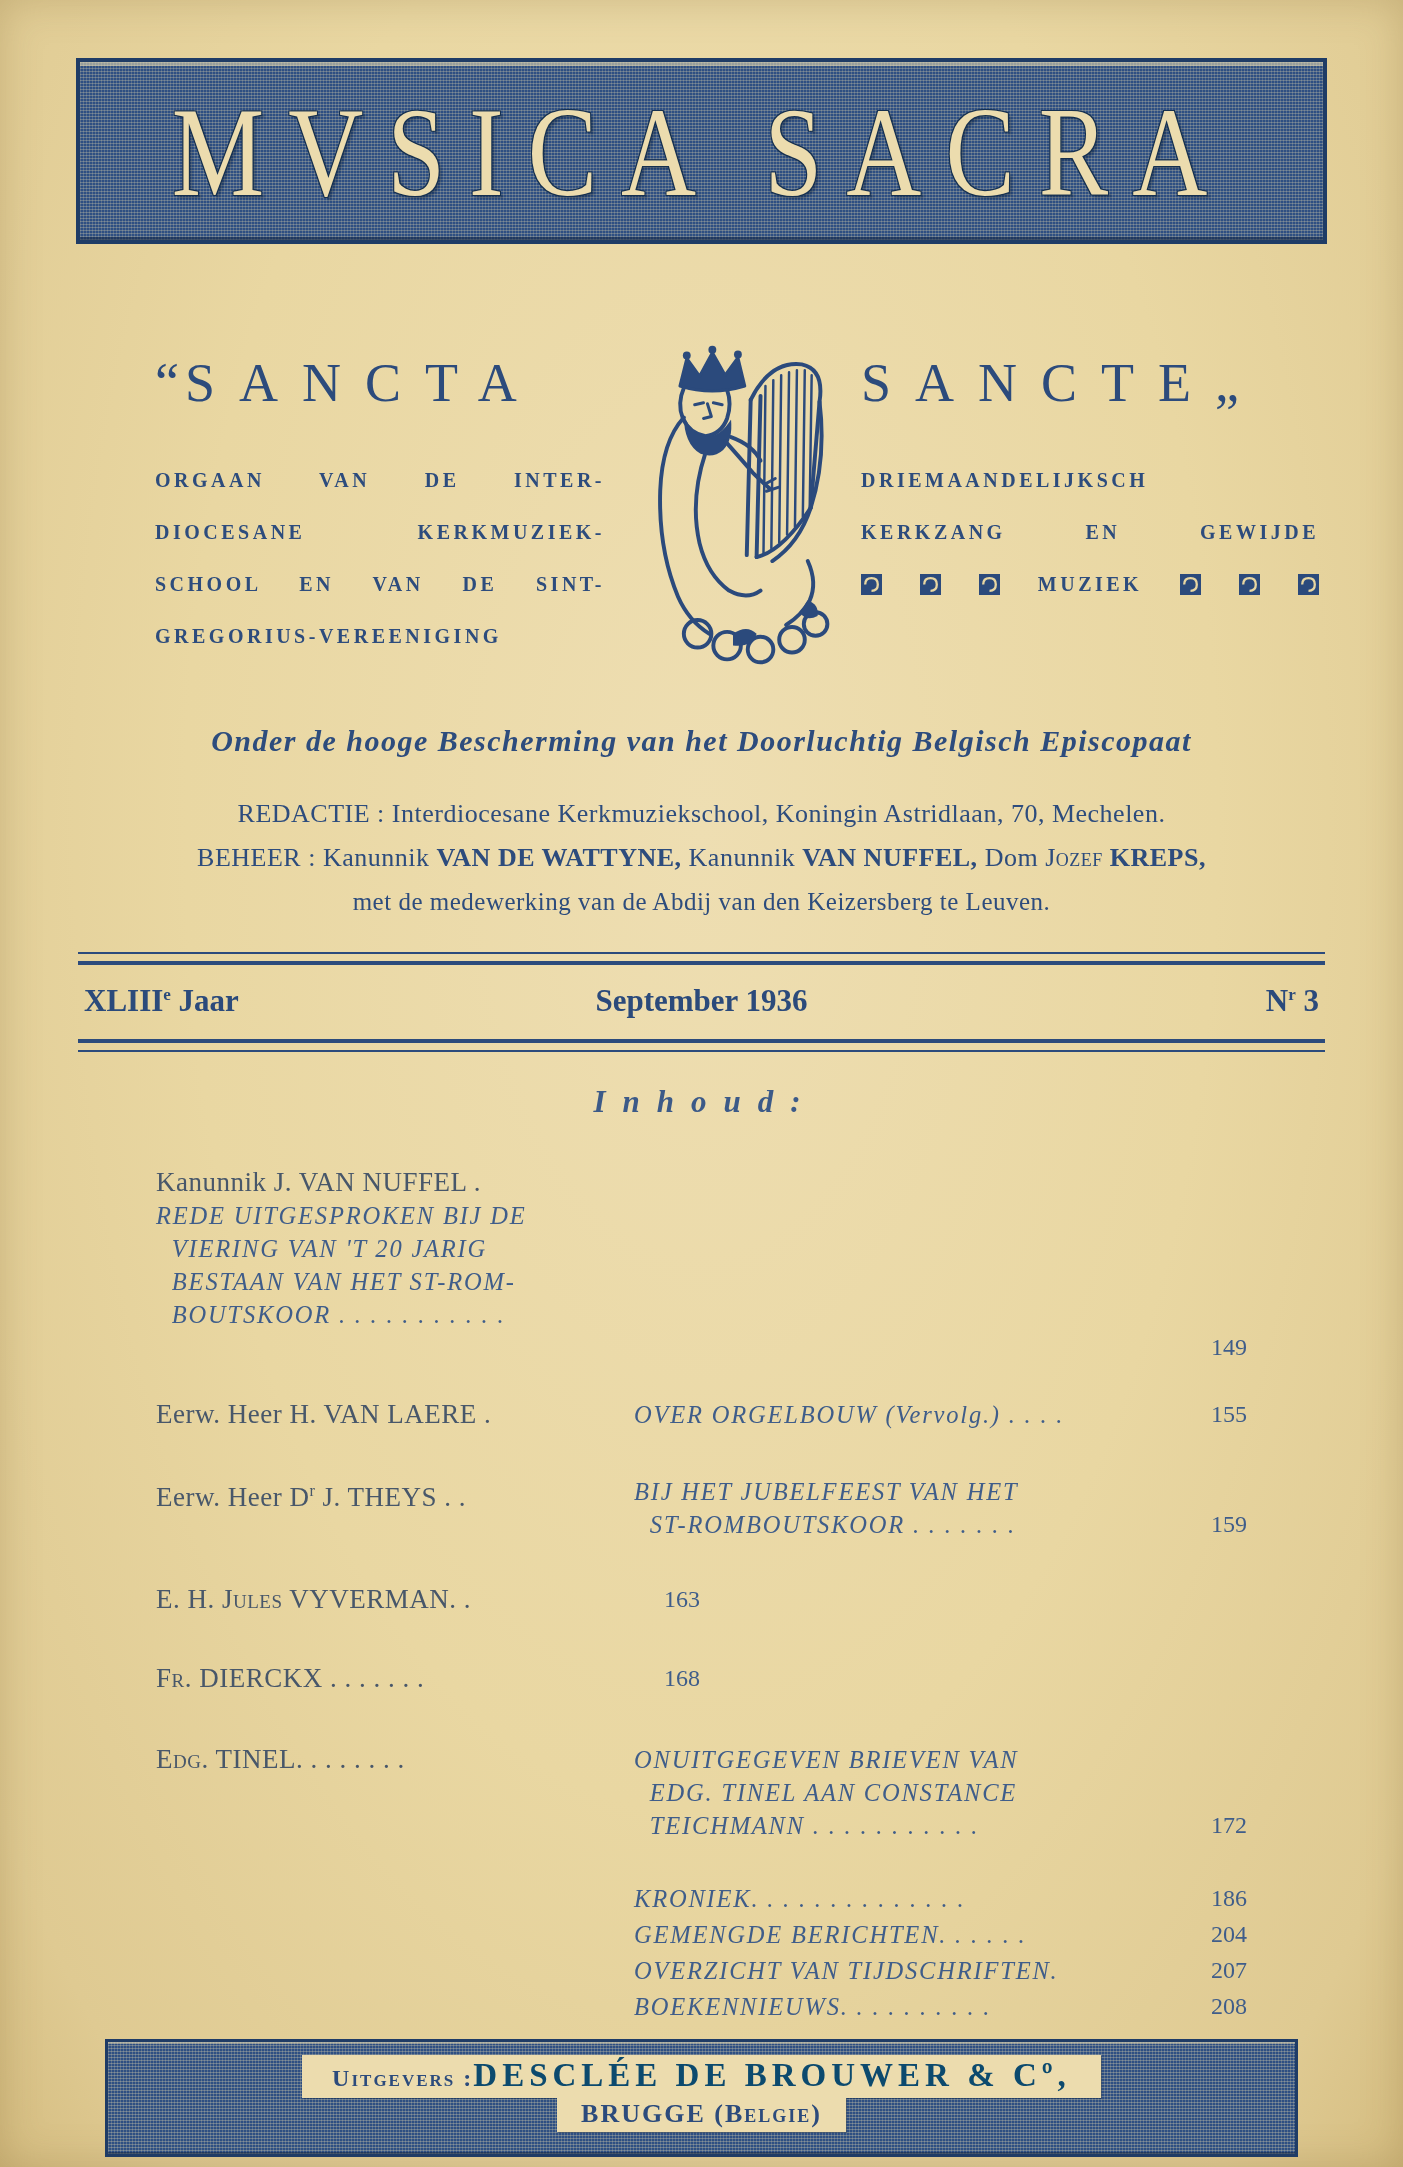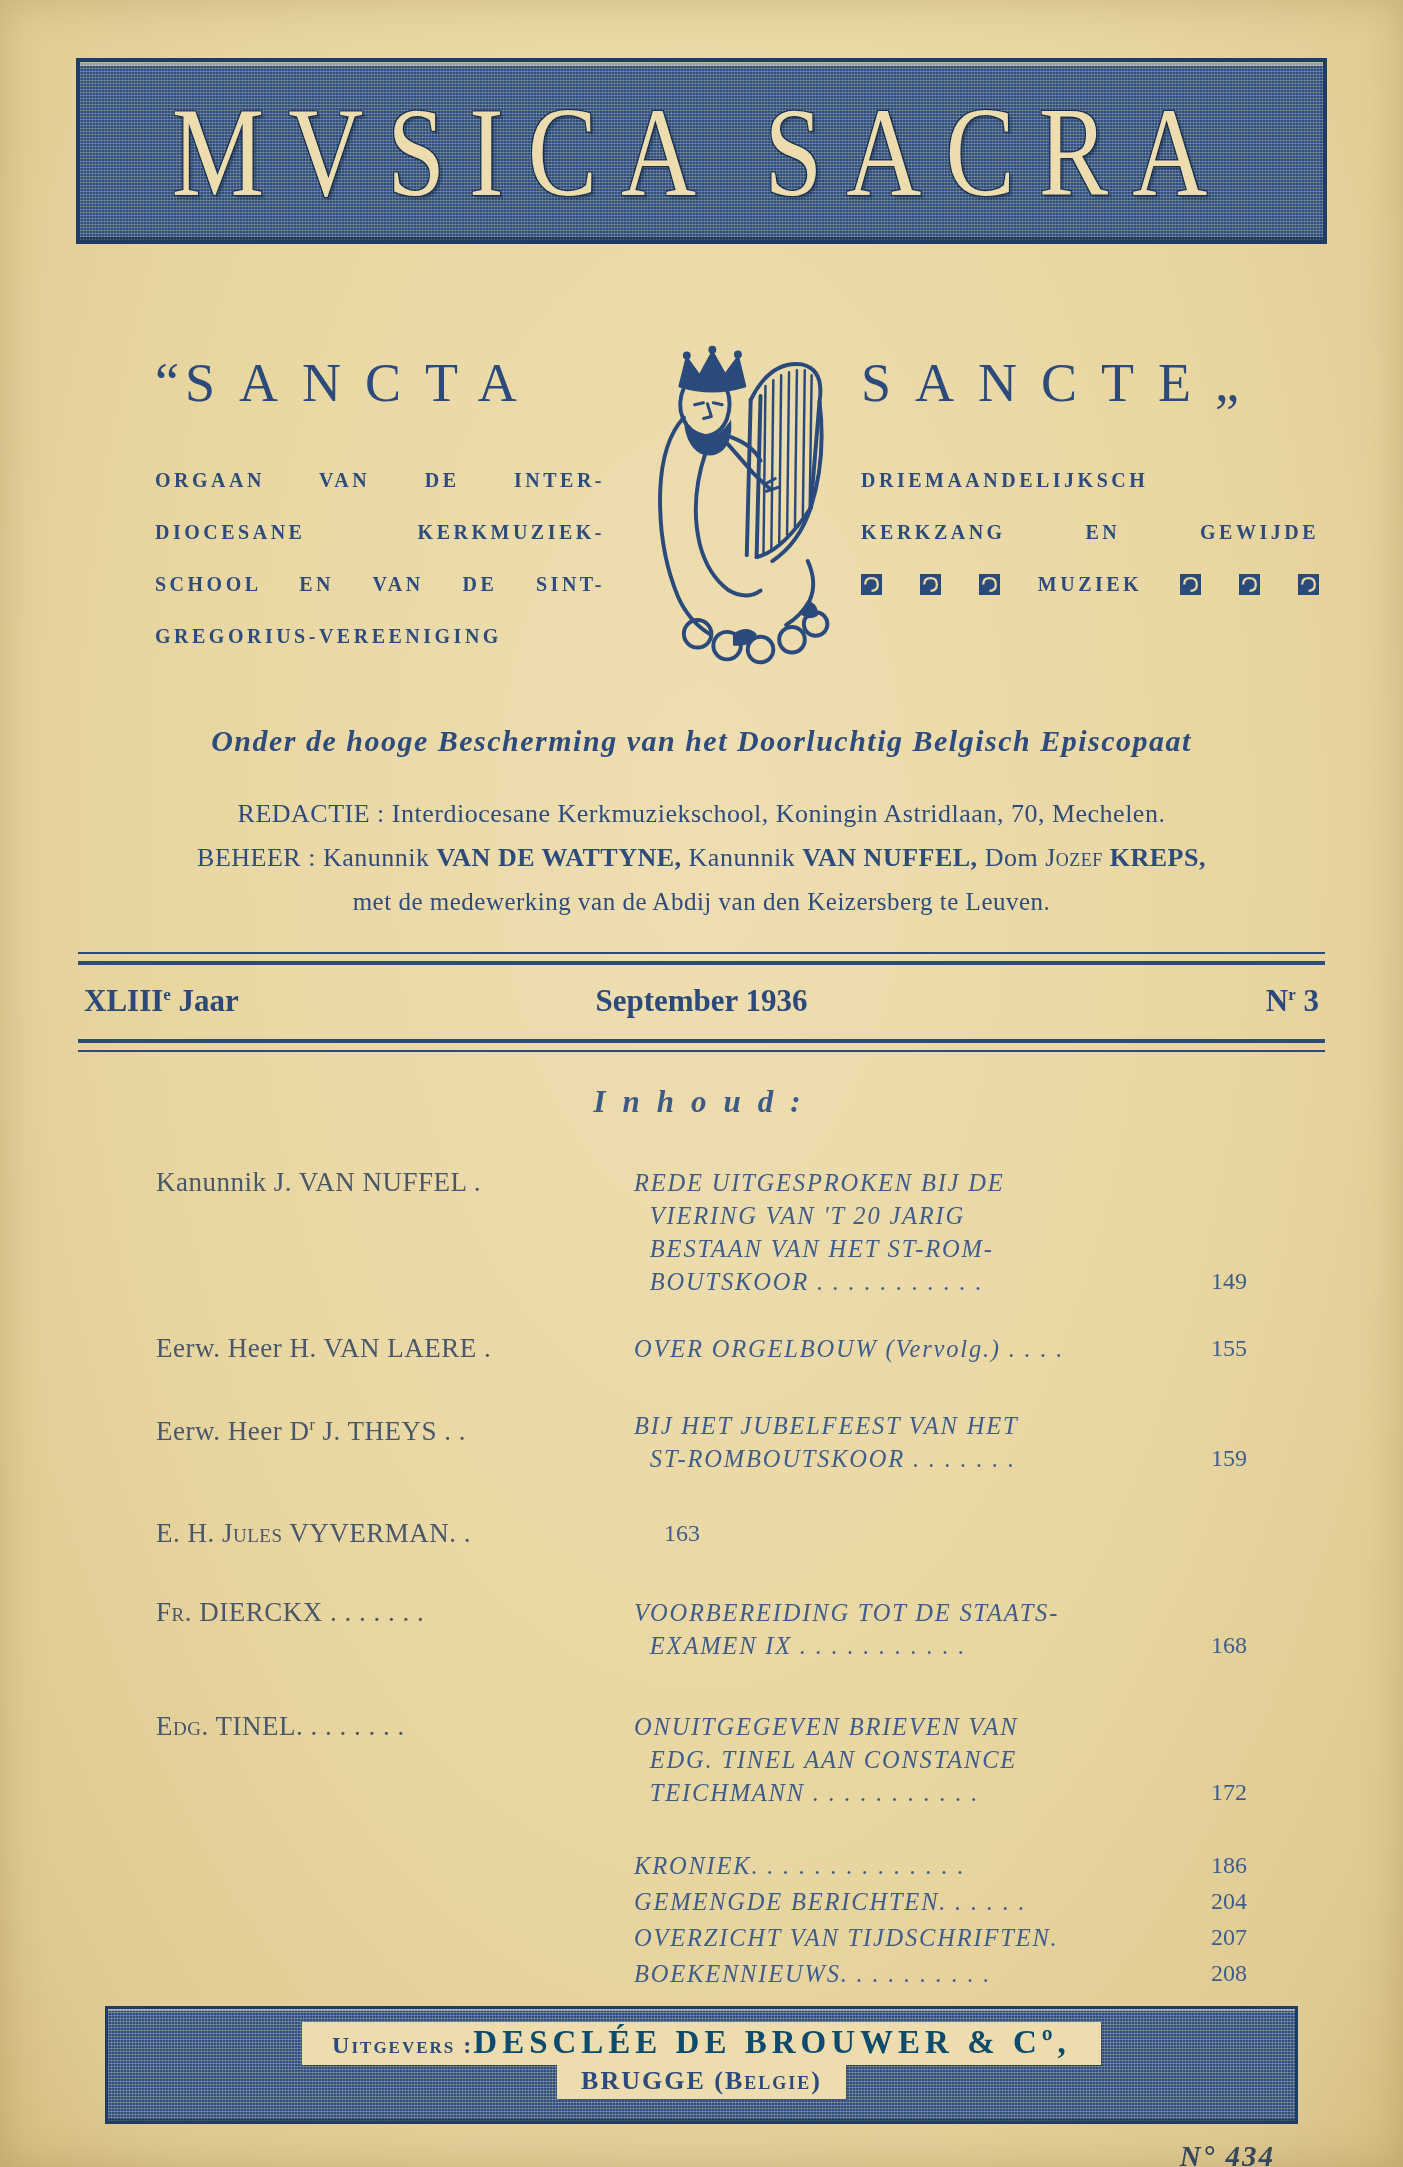--- a/index.html
+++ b/index.html
@@ -101,21 +101,21 @@
     flex:1;
     font-style:italic;
     font-size:24.5px;line-height:33px;letter-spacing:1.8px;
     white-space:pre-wrap;
     color:#3f5d8a;
   }
   .toc-page{
     width:66px;flex:none;text-align:right;align-self:flex-end;
     font-size:24px;line-height:33px;color:#3f5d8a;
   }
-  .mb1{margin-bottom:34px;} .mb2{margin-bottom:44px;} .mb3{margin-bottom:42px;}
+  .mb1{margin-bottom:34px;flex-direction:column;} .mb2{margin-bottom:44px;} .mb3{margin-bottom:42px;}
   .mb4{margin-bottom:46px;} .mb5{margin-bottom:48px;} .mb6{margin-bottom:40px;}
   .mbs{margin-bottom:3px;}
   
   .pub-banner{
     margin:16px 105px 0 105px;
     height:112px;
     border:3px solid #1f3c66;
     background-color:#2e4f82;
     background-image:
       repeating-linear-gradient(0deg, rgba(236,221,175,.30) 0 1px, transparent 1px 3px),
@@ -293,22 +293,20 @@
       <div class="toc-title">BIJ HET JUBELFEEST VAN HET
   ST-ROMBOUTSKOOR . . . . . . .</div>
       <div class="toc-page">159</div>
     </div>
     <div class="toc-row mb4">
       <div class="toc-author"><span>E. H. </span><span class="sc">Jules</span><span> VYVERMAN. .</span></div>
       <div class="toc-page">163</div>
     </div>
     <div class="toc-row mb5">
       <div class="toc-author"><span>F</span><span class="sc">r.</span><span> DIERCKX . . . . . . .</span></div>
-      <div class="toc-title">VOORBEREIDING TOT DE STAATS-
-  EXAMEN IX . . . . . . . . . . .</div>
       <div class="toc-page">168</div>
     </div>
     <div class="toc-row mb6">
       <div class="toc-author"><span>E</span><span class="sc">dg.</span><span> TINEL. . .  . . . . .</span></div>
       <div class="toc-title">ONUITGEGEVEN BRIEVEN VAN
   EDG. TINEL AAN CONSTANCE
   TEICHMANN . . . . . . . . . . .</div>
       <div class="toc-page">172</div>
     </div>
     <div class="toc-row mbs">

